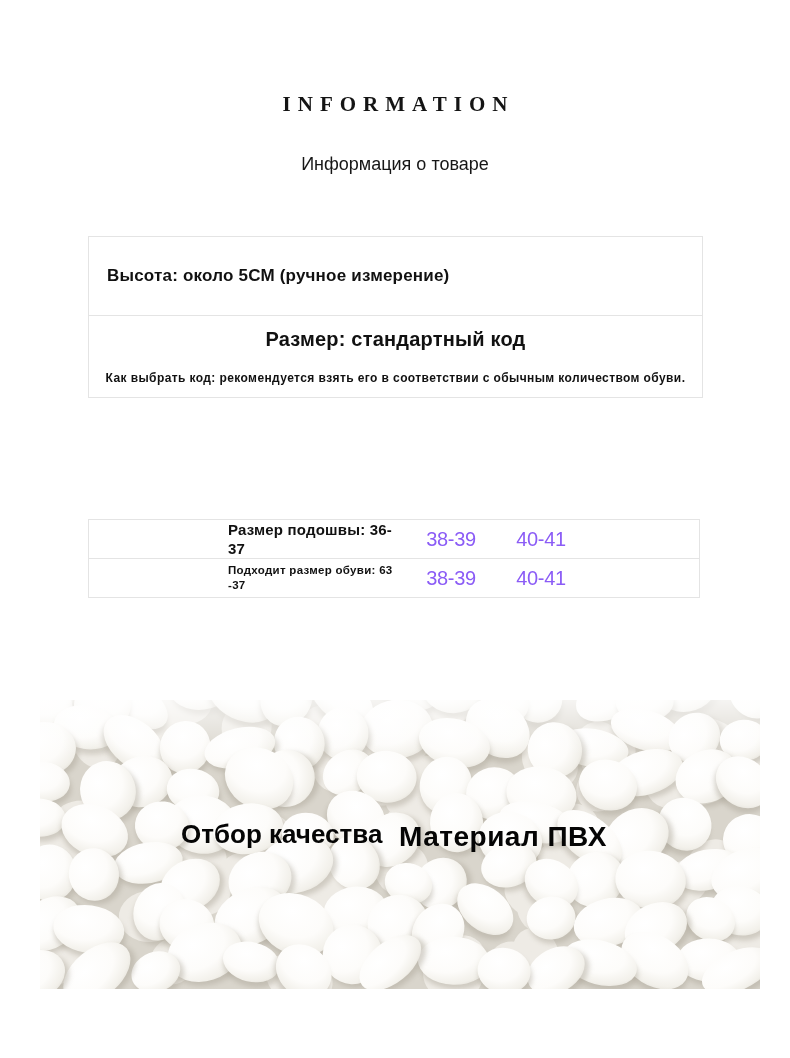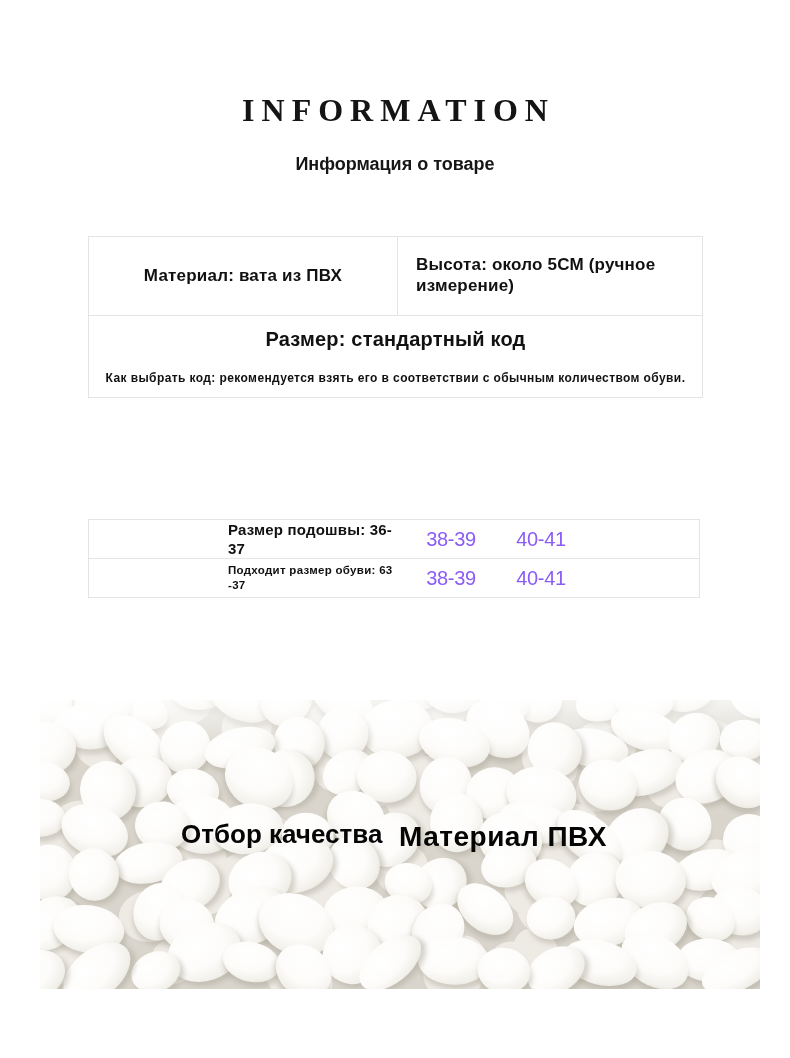--- a/index.html
+++ b/index.html
@@ -9,31 +9,31 @@
     background:#ffffff;
     font-family:"Liberation Sans", sans-serif;
     color:#111111;
     overflow:hidden;
   }
   .page-title{
     position:absolute;top:93px;left:0;width:100%;
     text-align:center;
     font-family:"Liberation Serif", serif;
     font-weight:700;
-    font-size:32px;
+    font-size:21px;
     letter-spacing:7px;
     padding-left:7px;
     box-sizing:border-box;
     color:#141414;
     line-height:1.1;
   }
   .page-subtitle{
     position:absolute;top:154px;left:0;width:100%;
     text-align:center;
-    font-weight:700;
+    font-weight:400;
     font-size:18px;
     color:#161616;
     line-height:1.2;
   }
   
   .info-table{
     position:absolute;left:88px;top:236px;width:615px;
     border:1px solid #e4e4e4;
     box-sizing:border-box;
     background:#fff;
@@ -117,21 +117,20 @@
 </head>
 <body>
 
 <div class="page">
 
   <div class="page-title">INFORMATION</div>
   <div class="page-subtitle">Информация о товаре</div>
 
   <div class="info-table">
     <div class="info-row1">
-      <div class="cell-material">Материал: вата из ПВХ</div>
       <div class="cell-height">Высота: около 5СМ (ручное измерение)</div>
     </div>
     <div class="info-row2">
       <div class="size-heading">Размер: стандартный код</div>
       <div class="size-note">Как выбрать код: рекомендуется взять его в соответствии с обычным количеством обуви.</div>
     </div>
   </div>
 
   <div class="size-table">
     <div class="size-row r1">

